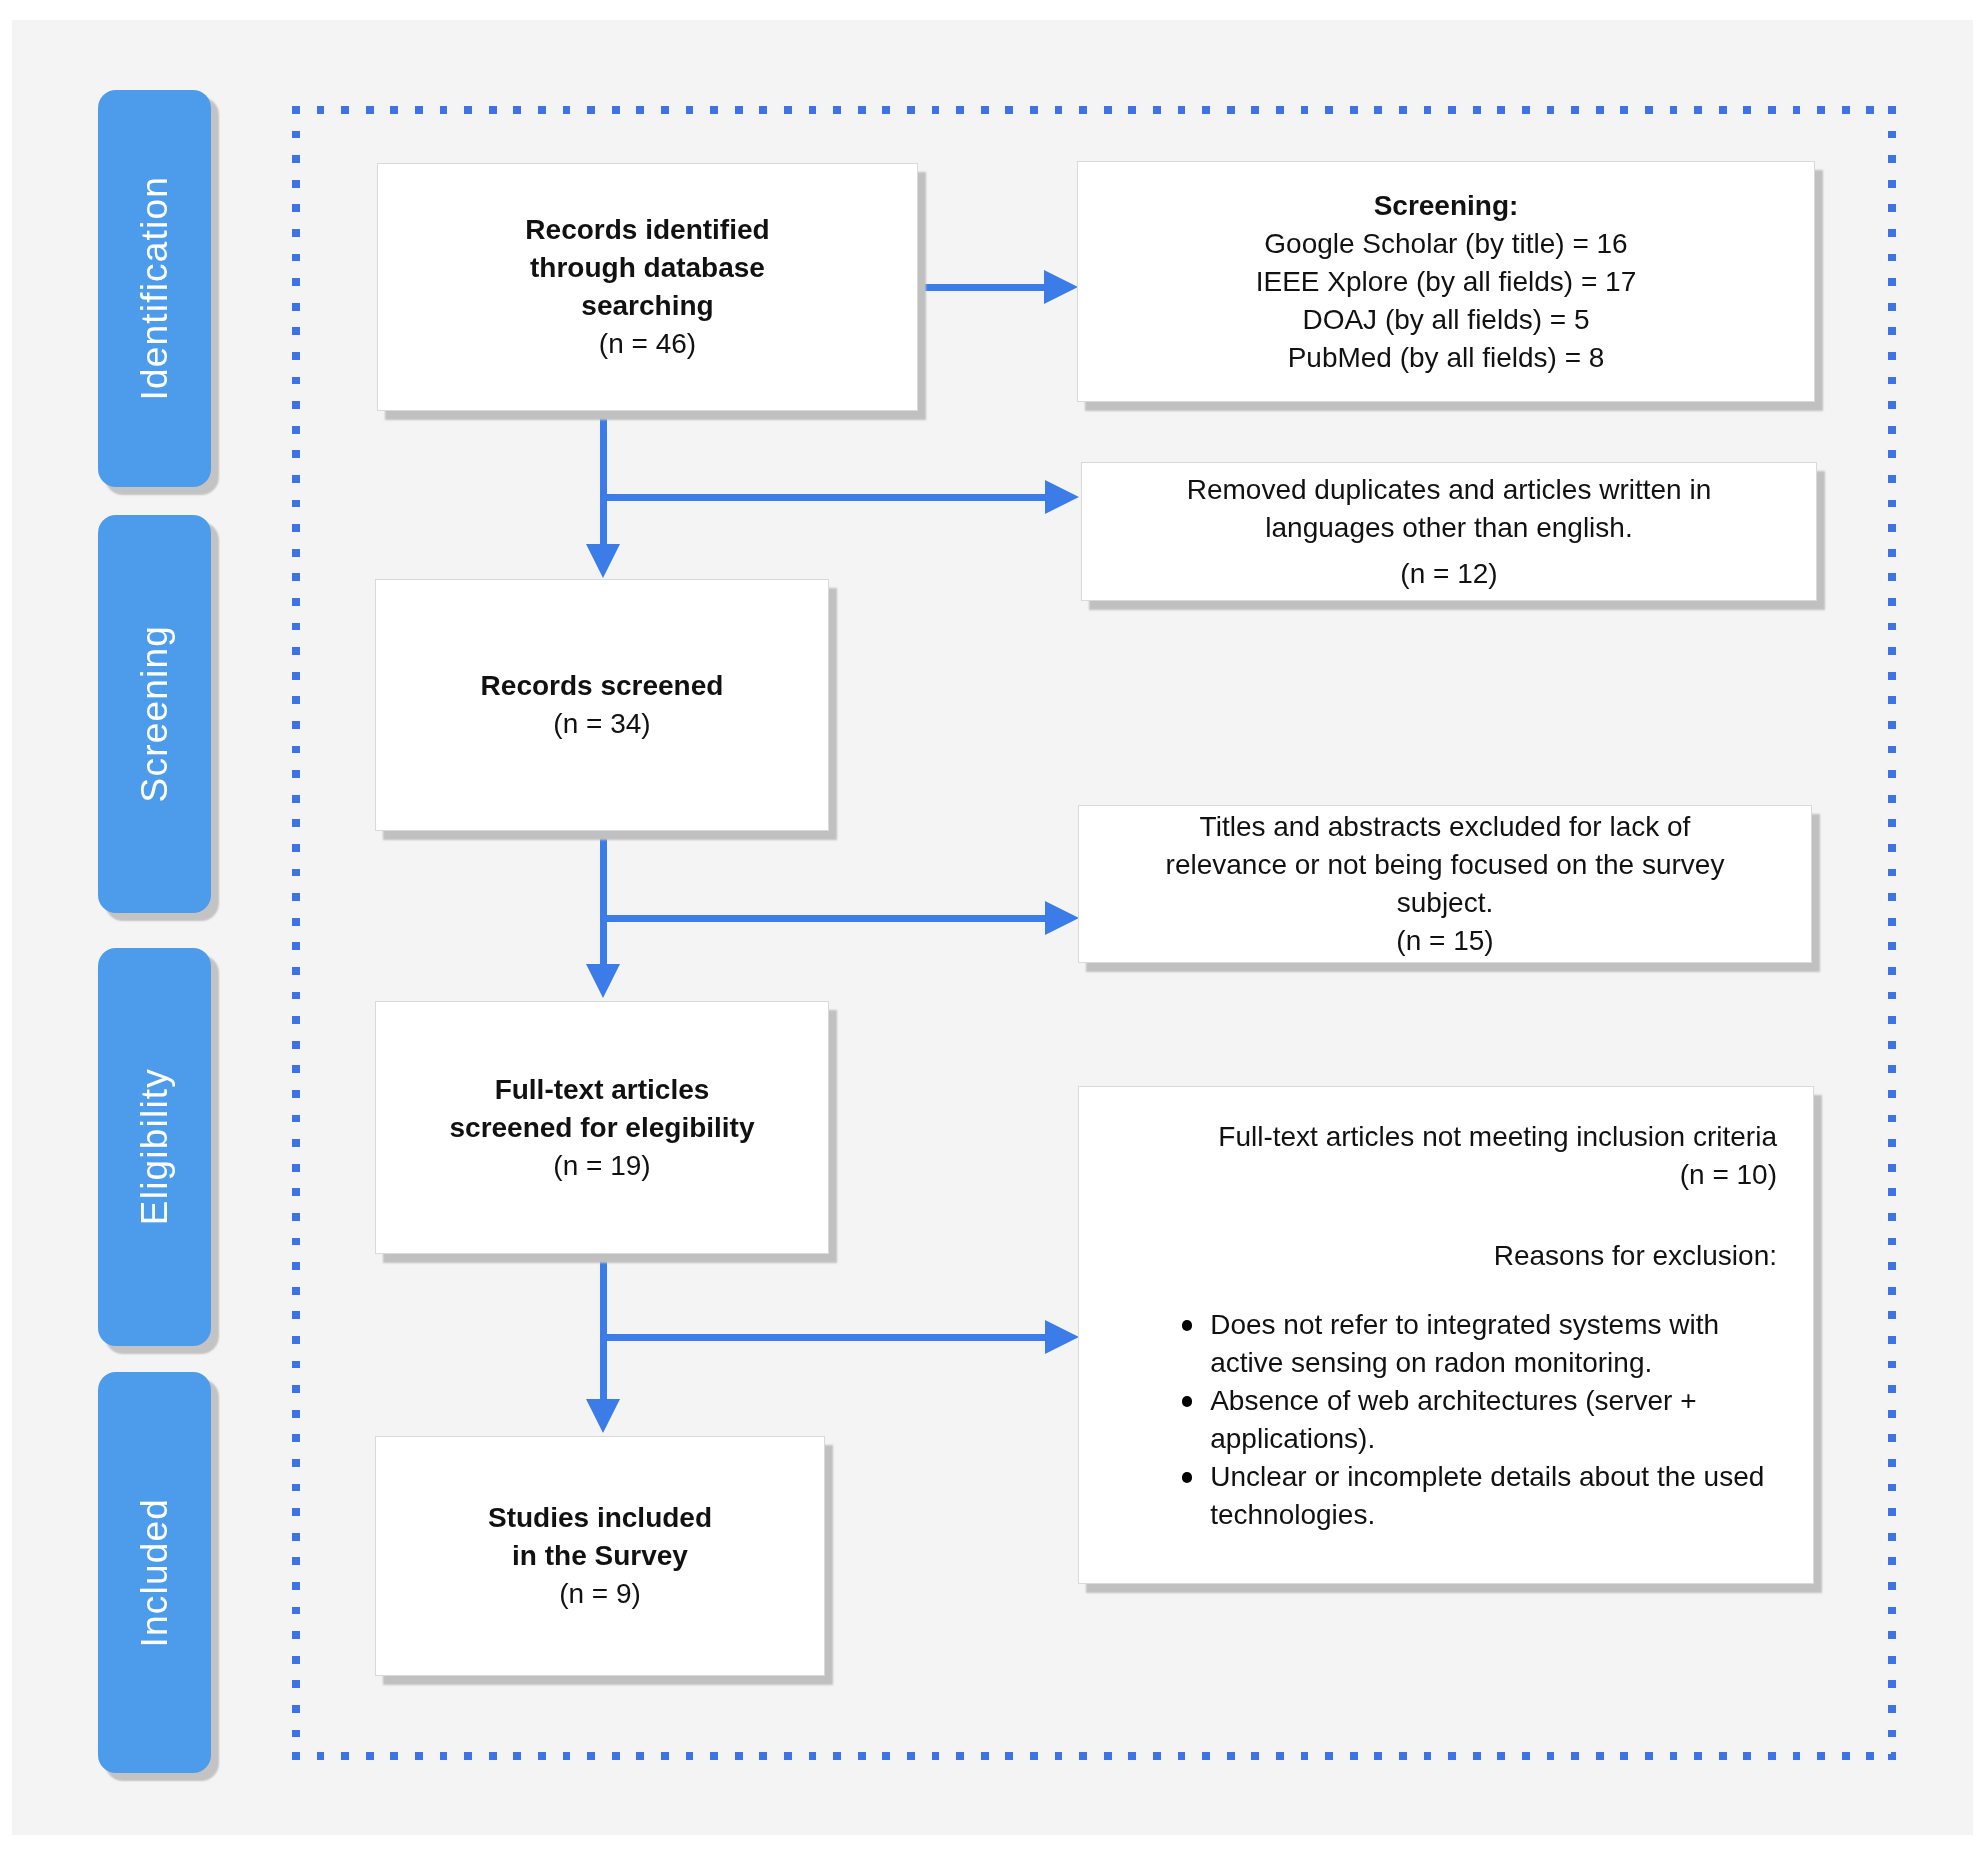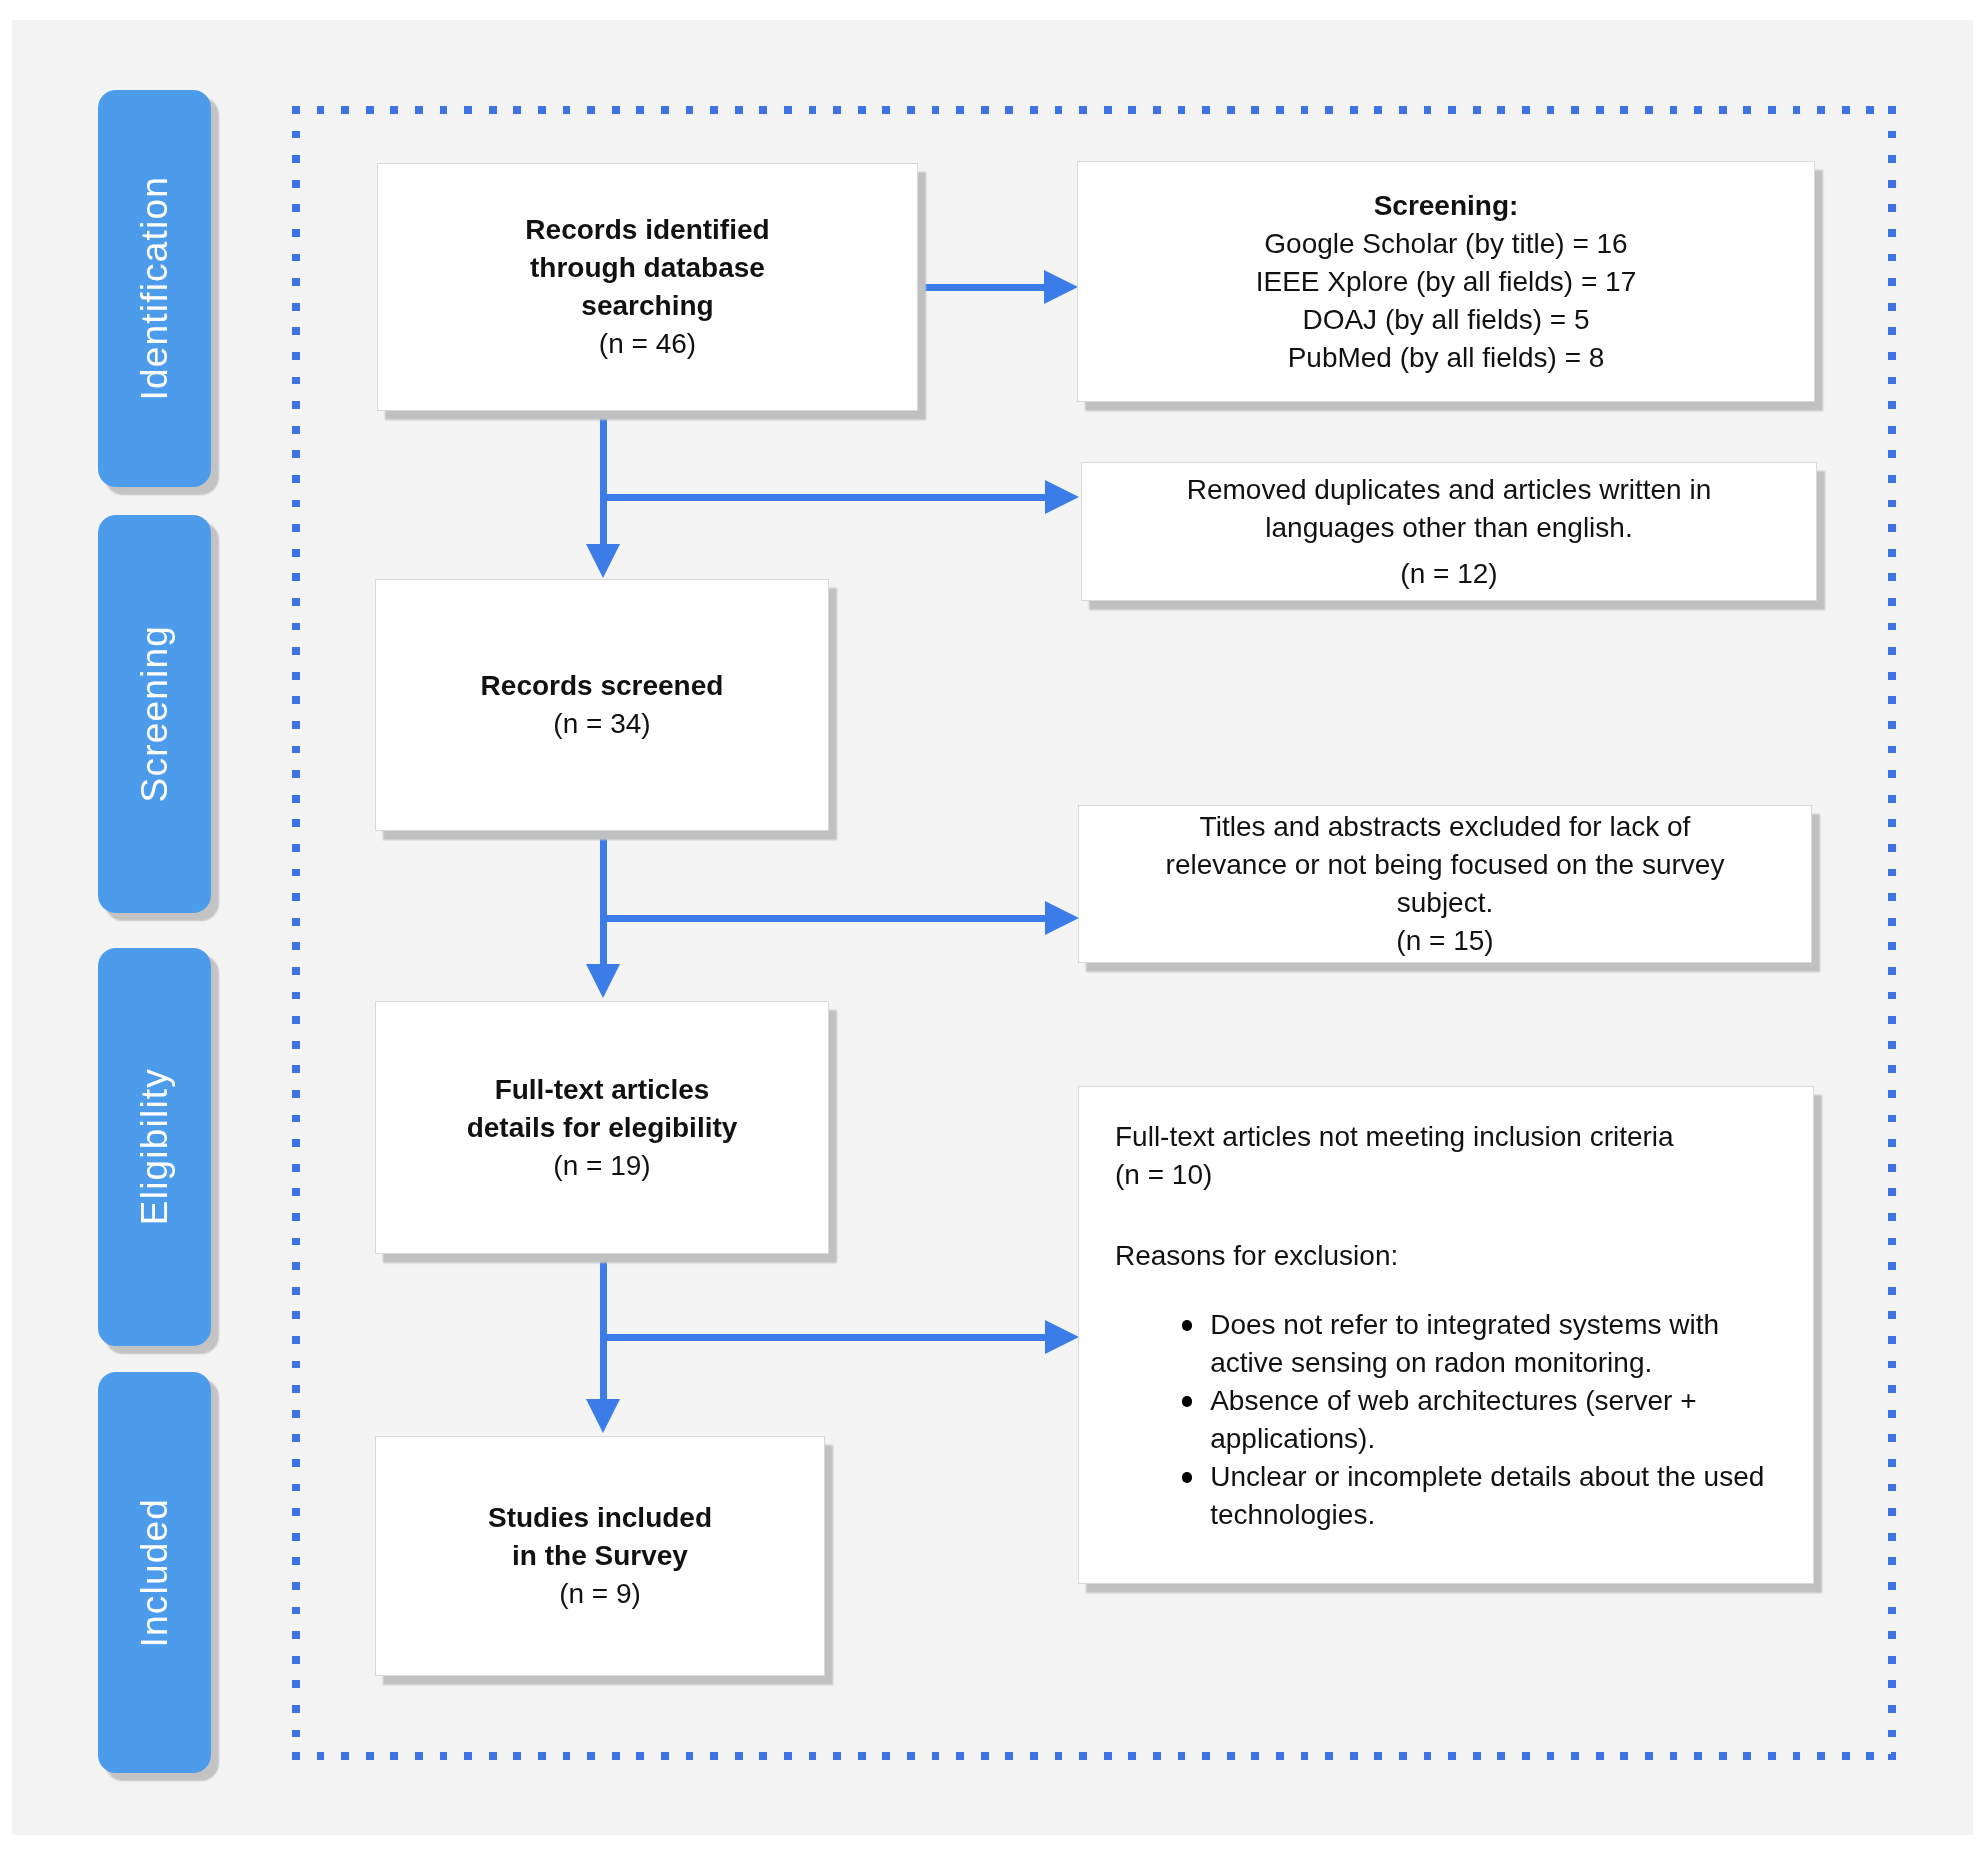--- a/index.html
+++ b/index.html
@@ -38,21 +38,21 @@
     font-size:28px;line-height:38px;text-align:center;
   }
   .box .ttl{font-weight:bold;white-space:pre-line;}
   .box .txt{white-space:pre-line;}
   #box-a{left:377px;top:163px;width:541px;height:248px;}
   #box-b{left:1077px;top:161px;width:738px;height:241px;}
   #box-c{left:1081px;top:462px;width:736px;height:139px;gap:8px;}
   #box-d{left:375px;top:579px;width:454px;height:252px;}
   #box-e{left:1078px;top:805px;width:734px;height:158px;}
   #box-f{left:375px;top:1001px;width:454px;height:253px;}
-  #box-g{left:1078px;top:1086px;width:736px;height:498px;align-items:flex-start;justify-content:flex-start;padding:31px 36px;text-align:left;}
+  #box-g{left:1078px;top:1086px;width:736px;height:498px;align-items:flex-end;justify-content:flex-start;padding:31px 36px;text-align:left;}
   #box-h{left:375px;top:1436px;width:450px;height:240px;}
 
   #box-g .g-head{text-align:center;}
   #box-g .g-count{text-align:center;}
   #box-g .g-reasons{margin-top:43px;}
   #box-g ul{list-style:none;margin:31px 0 0 0;padding:0;}
   #box-g li{display:flex;gap:18px;padding-left:67px;align-items:flex-start;}
   #box-g li .dot{flex:none;width:10.2px;height:10.2px;border-radius:50%;background:#000;margin-top:14.4px;}
   #box-g li .li-txt{max-width:570px;}
 
@@ -156,21 +156,21 @@
 
 <div class="box" id="box-e">
   <div class="txt">Titles and abstracts excluded for lack of
 relevance or not being focused on the survey
 subject.</div>
   <div class="cnt">(n = 15)</div>
 </div>
 
 <div class="box" id="box-f">
   <div class="ttl">Full-text articles
-details for elegibility</div>
+screened for elegibility</div>
   <div class="cnt">(n = 19)</div>
 </div>
 
 <div class="box" id="box-g">
   <div class="g-head">Full-text articles not meeting inclusion criteria</div>
   <div class="g-count">(n = 10)</div>
   <div class="g-reasons">Reasons for exclusion:</div>
   <ul>
     <li>
       <span class="dot"></span>

